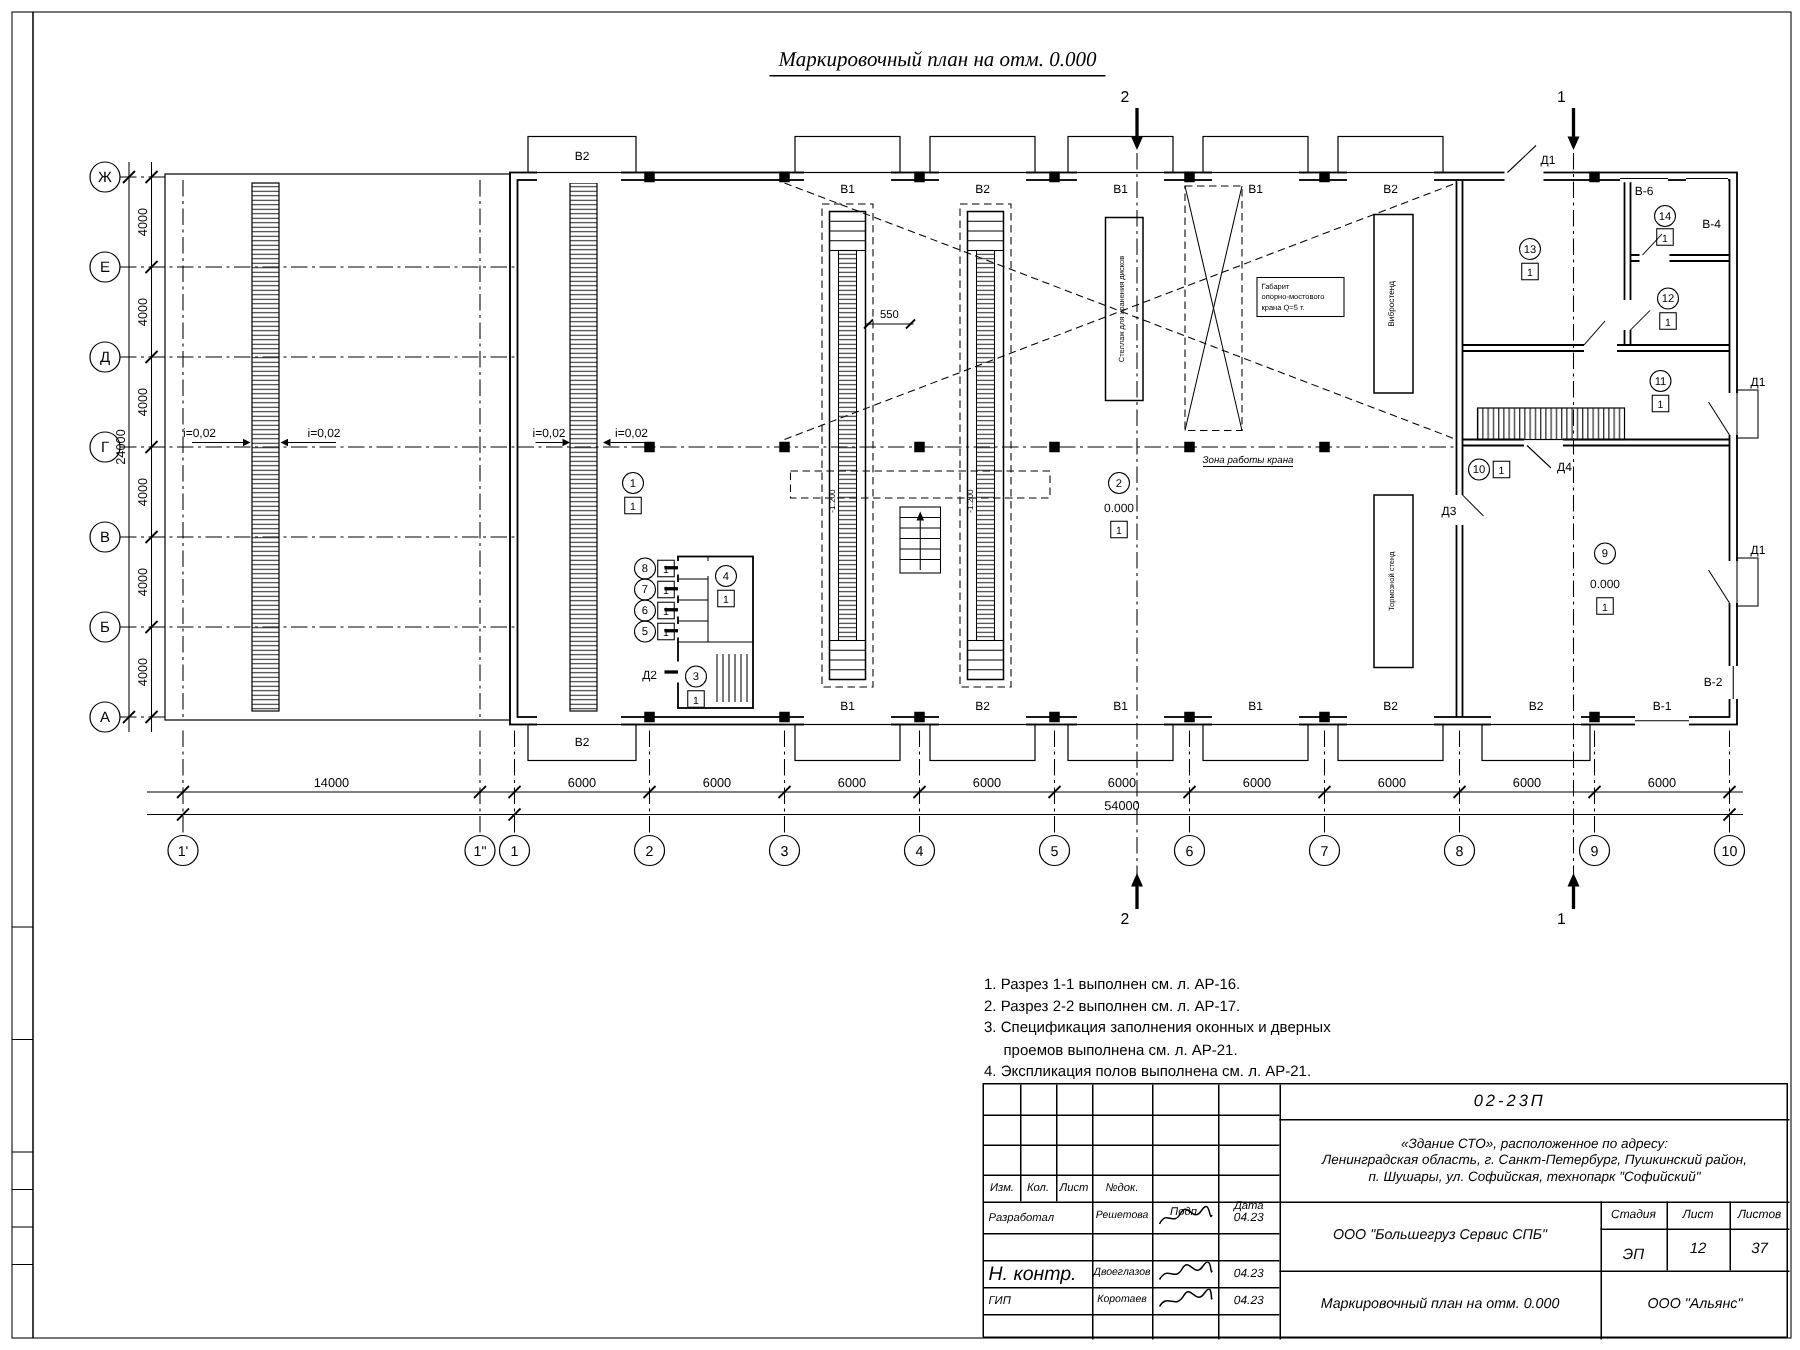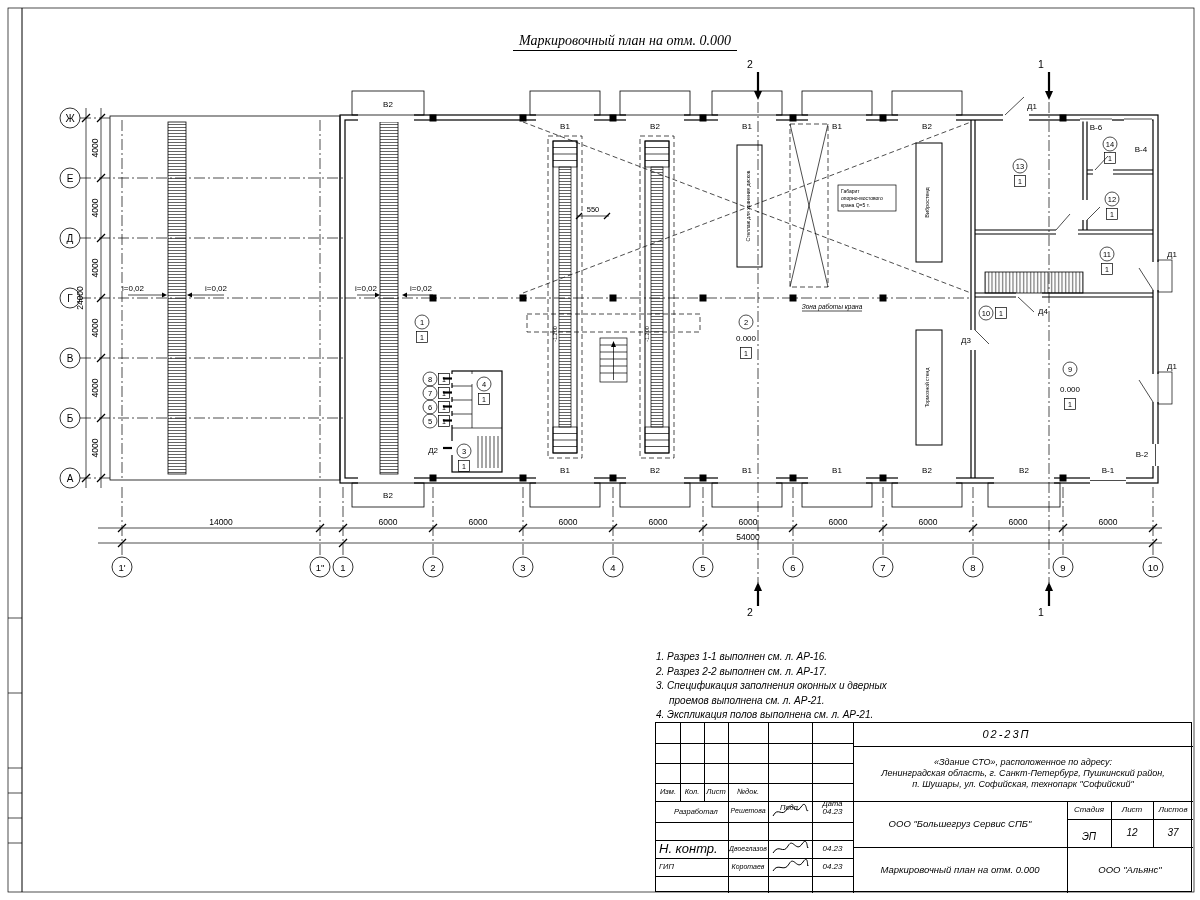--- a/index.html
+++ b/index.html
@@ -13,21 +13,21 @@
   .mid{text-anchor:middle}.end{text-anchor:end}
   .t5{font-size:5px}.t55{font-size:5.5px}.t65{font-size:6.5px}.t7{font-size:7px}.t75{font-size:7.5px}
   .t8{font-size:8px}.t85{font-size:8.5px}.t95{font-size:9.5px}.t10{font-size:10px}.t105{font-size:10.5px}
   .wh{fill:#fff;stroke:none}
   .blk{fill:#000;stroke:none}
   .it{font-style:italic}
   .abs{position:absolute}
   .page-title{left:420px;top:33px;width:410px;text-align:center;font-size:14px;font-style:italic;
     font-family:"Liberation Serif",serif}
   .page-title span{border-bottom:1px solid #000;padding:0 6px 2px}
-  .notes{left:656px;top:650px;font-size:10px;font-style:italic;line-height:1.45}
+  .notes{left:656px;top:650px;font-size:10px;line-height:1.45}
   .notes .cont{padding-left:13px}
   #tb{left:655px;top:722px;width:537px;height:170px;border:1.6px solid #000;position:absolute;background:#fff}
   #tb .vl{position:absolute;width:1.2px;background:#000}
   #tb .hl{position:absolute;height:1.2px;background:#000}
   #tb .cell{position:absolute;display:flex;align-items:center;justify-content:center;
     text-align:center;font-style:italic;line-height:1.25}
   #tb .left{justify-content:flex-start;text-align:left}
   #tb .col{flex-direction:column}
   .sig{position:absolute}
 </style>
@@ -556,21 +556,21 @@
     <div>п. Шушары, ул. Софийская, технопарк "Софийский"</div>
   </div>
 
   <div class="cell" style="left:0;top:60px;width:24px;height:18px;font-size:7.5px">Изм.</div>
   <div class="cell" style="left:24px;top:60px;width:24px;height:18px;font-size:7.5px">Кол.</div>
   <div class="cell" style="left:48px;top:60px;width:24px;height:18px;font-size:7.5px">Лист</div>
   <div class="cell" style="left:72px;top:60px;width:40px;height:18px;font-size:7.5px">№док.</div>
   <div class="cell" style="left:112px;top:76px;width:44px;height:18px;font-size:7.5px">Подп.</div>
   <div class="cell" style="left:156px;top:72px;width:41px;height:18px;font-size:7.5px">Дата</div>
 
-  <div class="cell left" style="left:18px;top:78px;width:69px;height:21px;font-size:7.5px">Разработал</div>
+  <div class="cell left" style="left:3px;top:78px;width:69px;height:21px;font-size:7.5px">Разработал</div>
   <div class="cell" style="left:72px;top:78px;width:40px;height:21px;font-size:7px">Решетова</div>
   <div class="cell" style="left:156px;top:78px;width:41px;height:21px;font-size:8px">04.23</div>
   <div class="cell left" style="left:3px;top:117px;width:69px;height:18px;font-size:13px">Н. контр.</div>
   <div class="cell" style="left:72px;top:117px;width:40px;height:18px;font-size:7px">Двоеглазов</div>
   <div class="cell" style="left:156px;top:117px;width:41px;height:18px;font-size:8px">04.23</div>
   <div class="cell left" style="left:3px;top:135px;width:69px;height:18px;font-size:7.5px">ГИП</div>
   <div class="cell" style="left:72px;top:135px;width:40px;height:18px;font-size:7px">Коротаев</div>
   <div class="cell" style="left:156px;top:135px;width:41px;height:18px;font-size:8px">04.23</div>
 
   <div class="sig" style="left:114px;top:80px">

